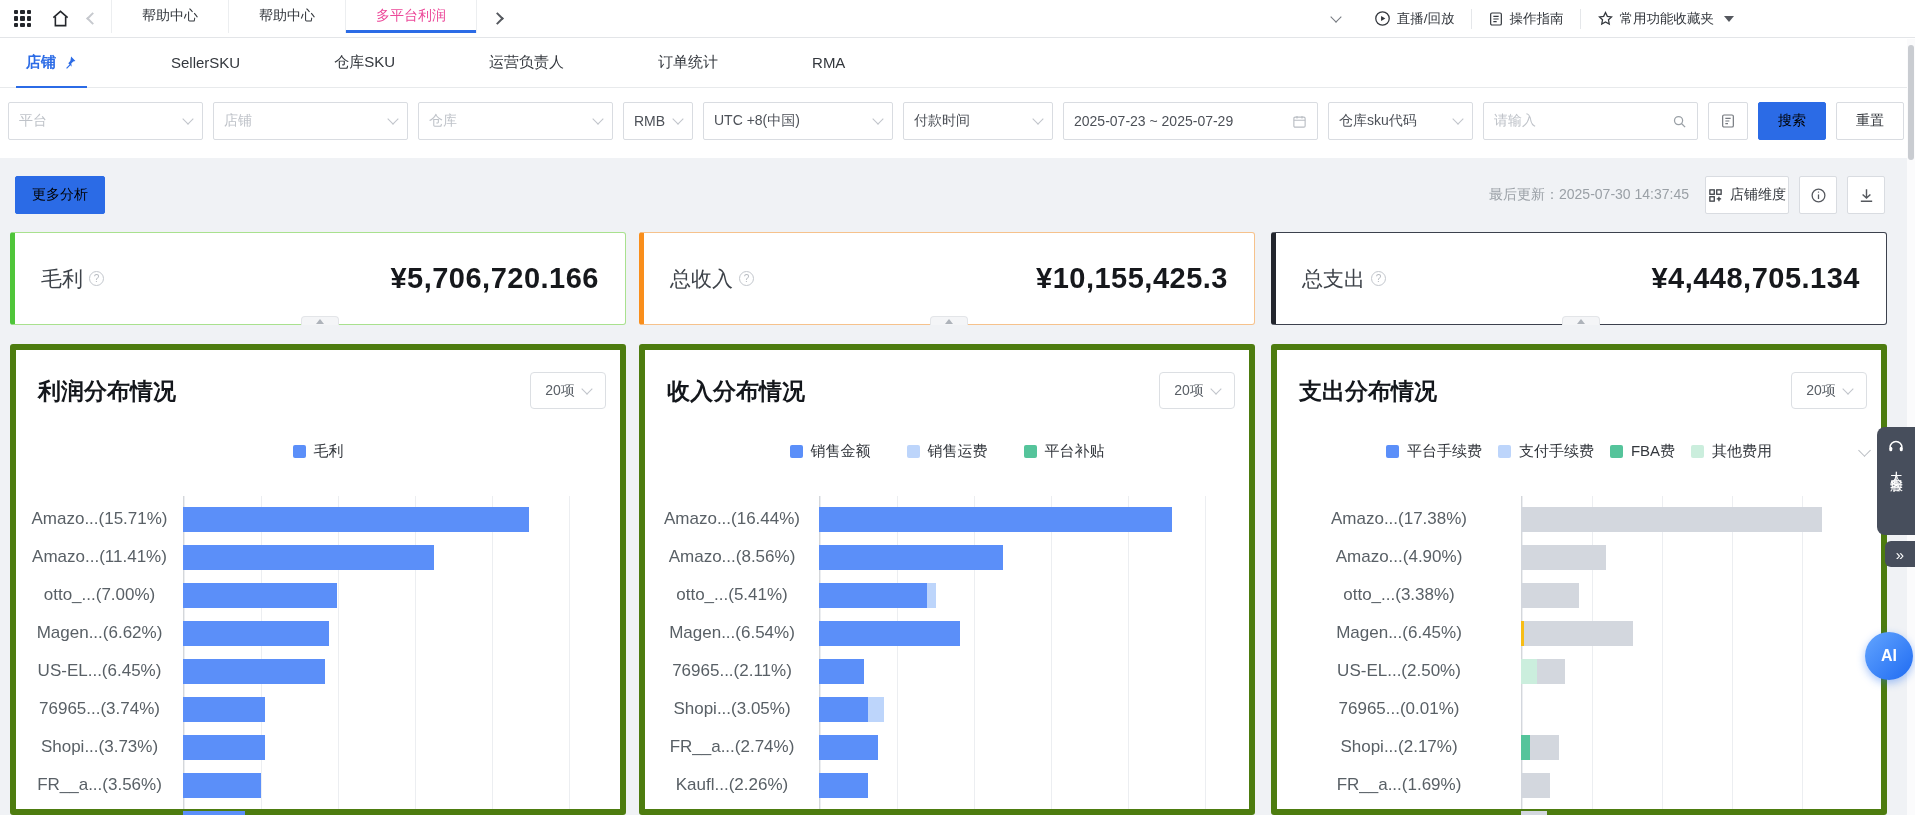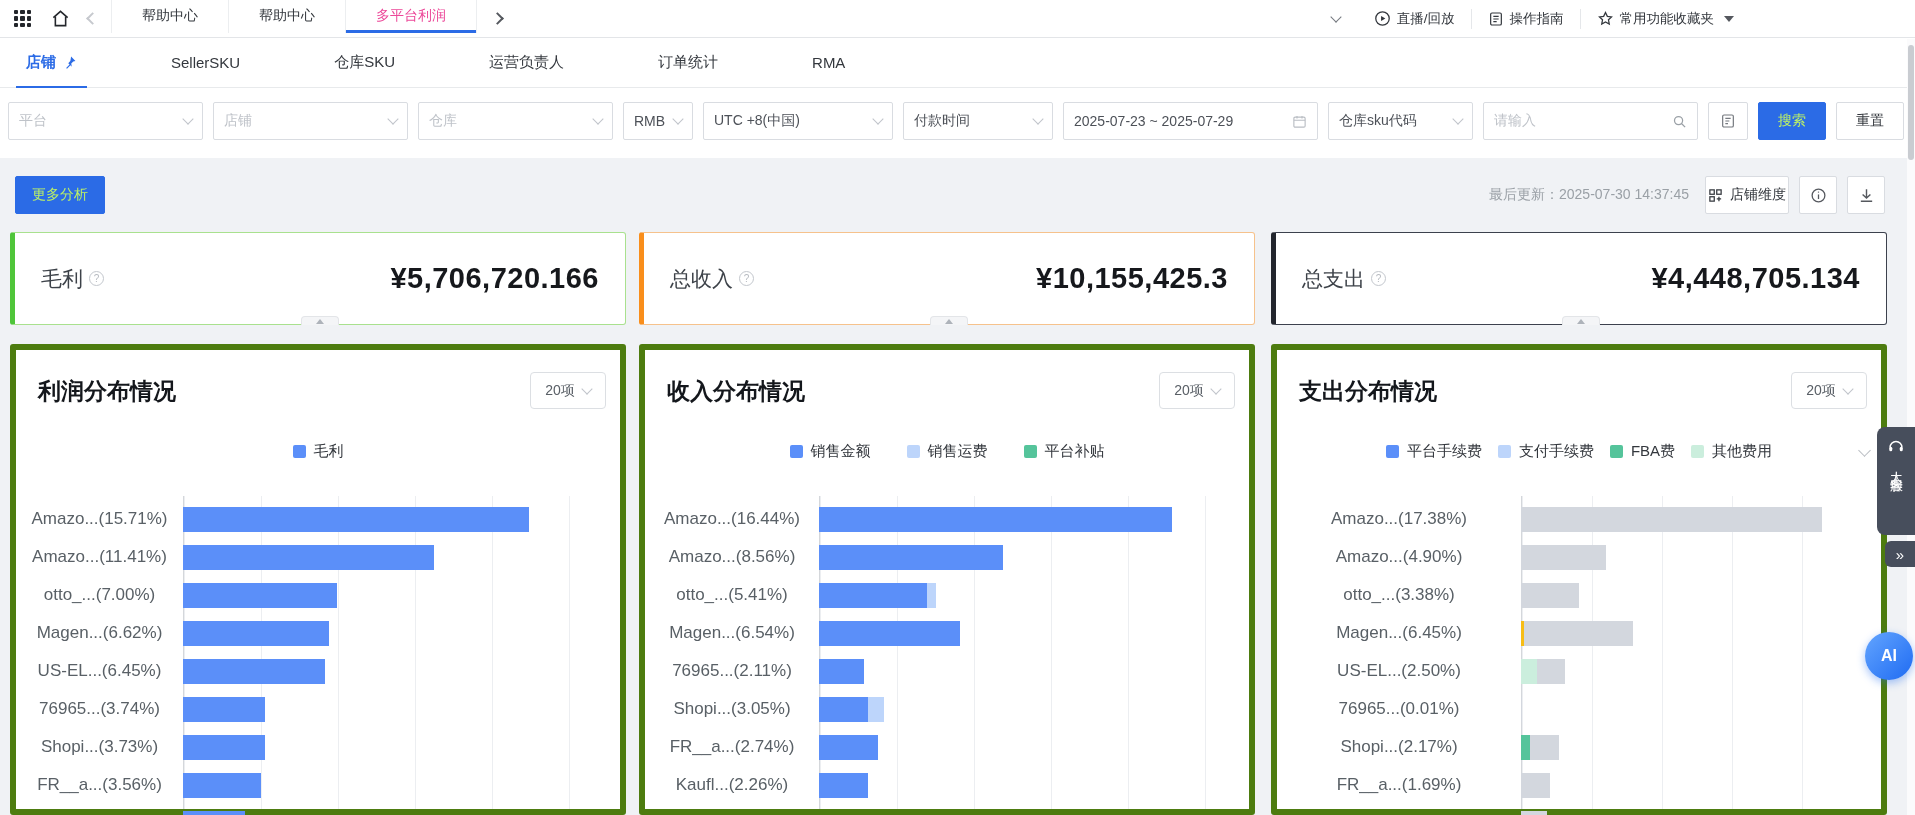--- a/index.html
+++ b/index.html
@@ -43,21 +43,21 @@
   
   .header-white { position:absolute; left:0; top:88px; width:1915px; height:70px; background:#fff; }
   .filterrow { position:absolute; left:8px; top:102px; display:flex; gap:10px; align-items:center; z-index:20; }
   .sel, .inputbox { height:38px; border:1px solid #d9dce1; border-radius:2px; background:#fff;
          display:flex; align-items:center; justify-content:space-between; padding:0 10px; font-size:14px; }
   .ph { color:#bfc3c9; }
   .val { color:#4d5158; }
   .chev { width:8px; height:8px; border-right:1.5px solid #c0c4ca; border-bottom:1.5px solid #c0c4ca;
           transform:rotate(45deg); margin-top:-4px; flex:none; }
   .btn { height:38px; border-radius:2px; font-size:14px; display:flex; align-items:center; justify-content:center; cursor:pointer; }
-  .btn-primary { background:#2b6be6; color:#bef264; border:1px solid #2b6be6; }
+  .btn-primary { background:#2b6be6; color:#000000; border:1px solid #2b6be6; }
   .btn-plain { background:#fff; color:#33373d; border:1px solid #d9dce1; }
   .icon-btn { width:40px; height:38px; border:1px solid #d9dce1; border-radius:2px; background:#fff;
               display:flex; align-items:center; justify-content:center; cursor:pointer; }
 
   
   .page-body { position:absolute; left:0; top:158px; width:1915px; height:657px; background:#f0f2f5; }
 
   
   .toolrow { position:absolute; left:0; top:176px; width:1915px; height:38px; display:flex; align-items:center; z-index:5; }
   .more-btn { margin-left:15px; padding:0 16px; }

